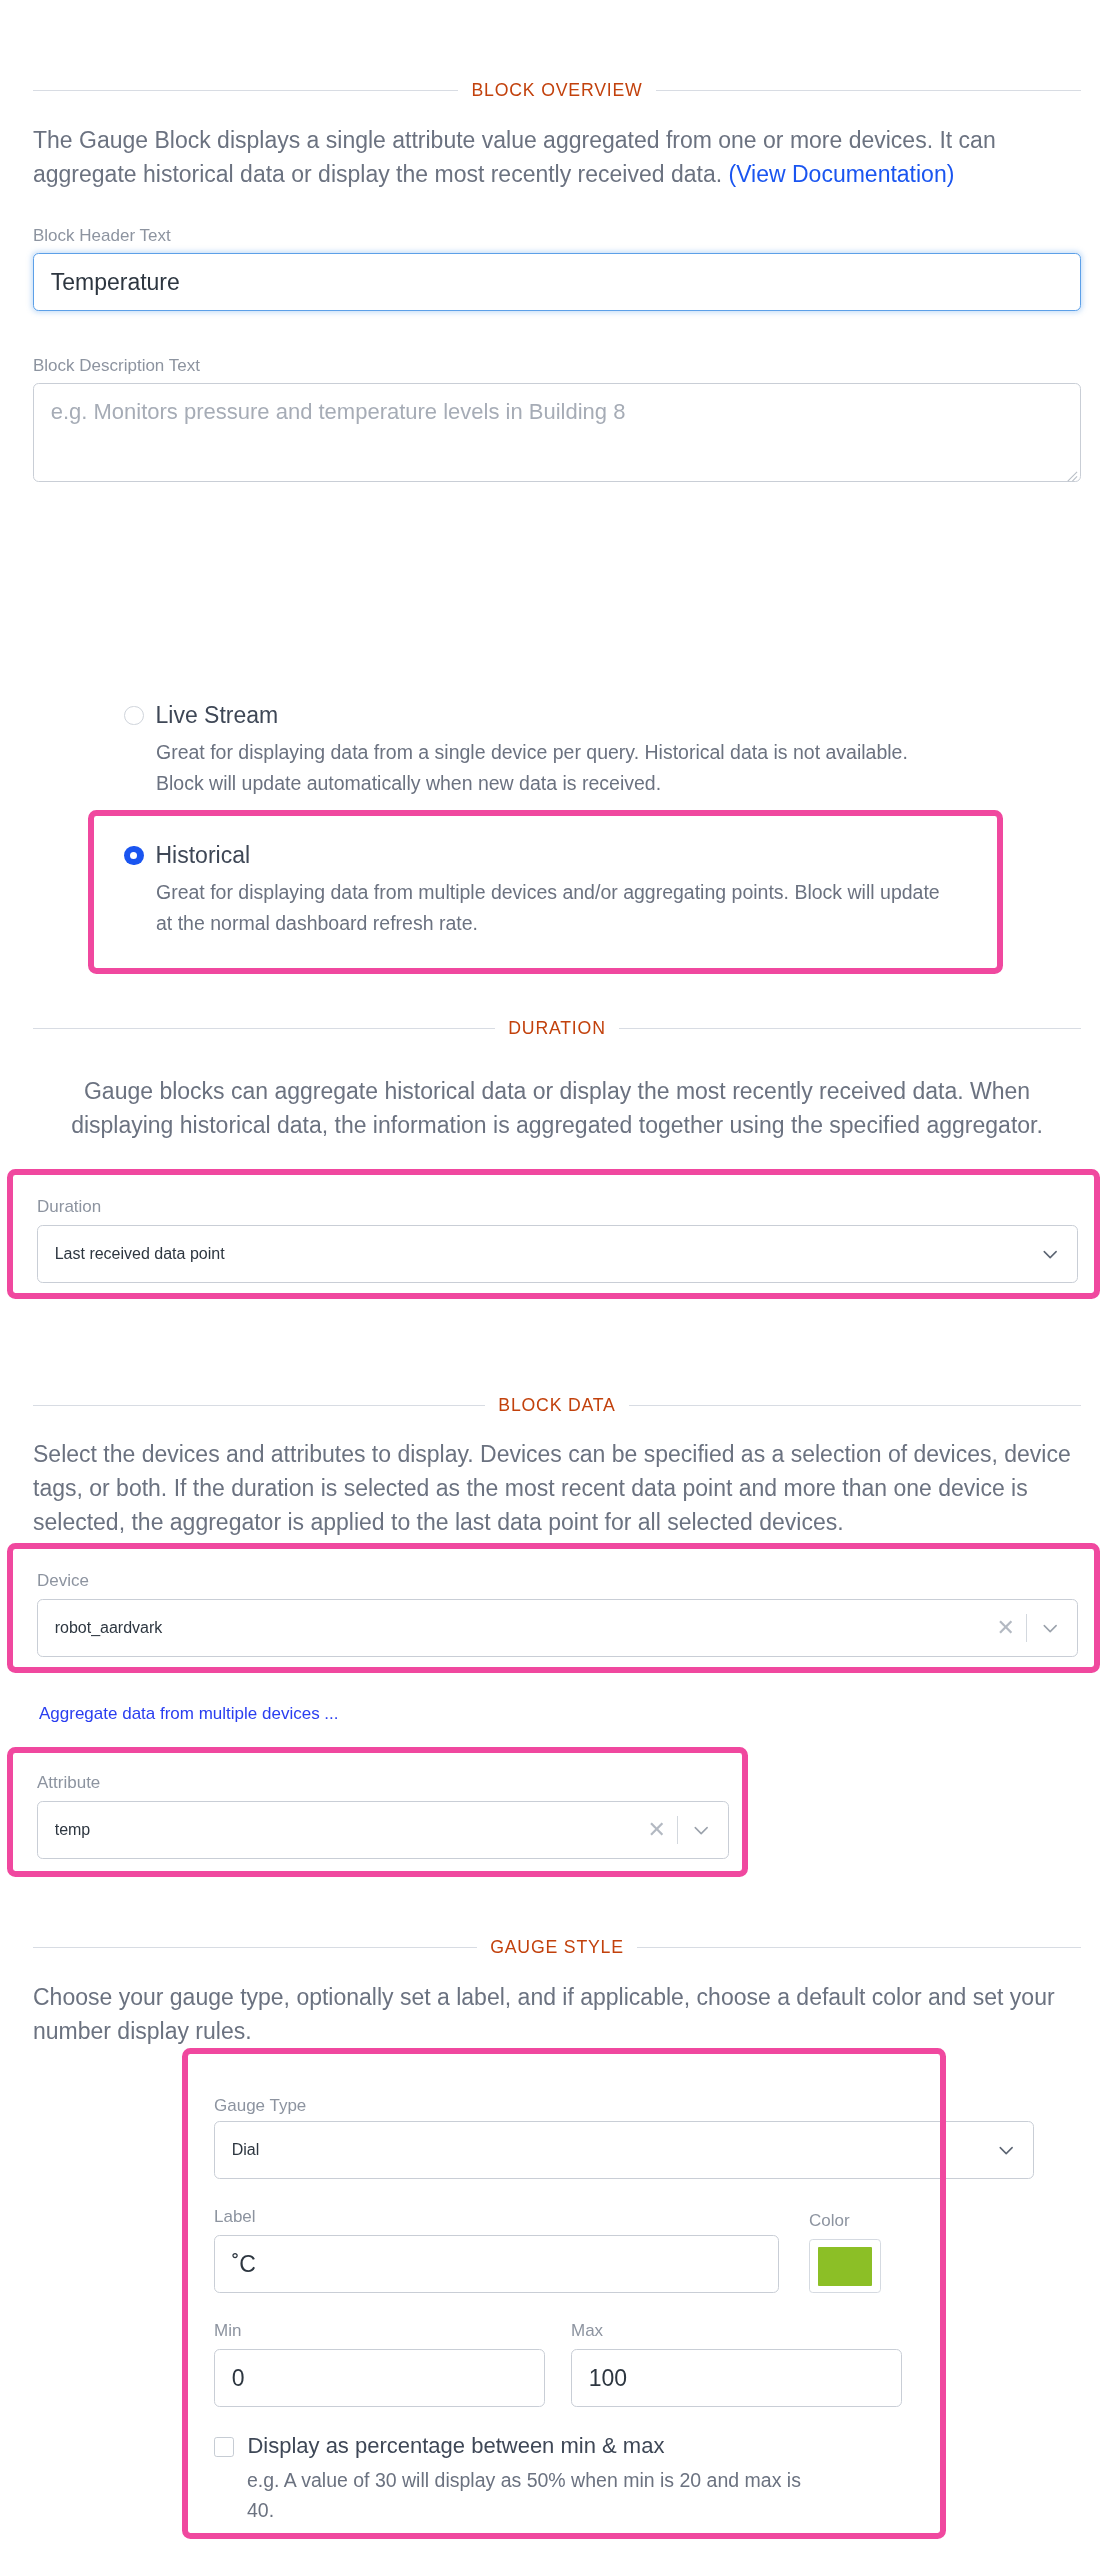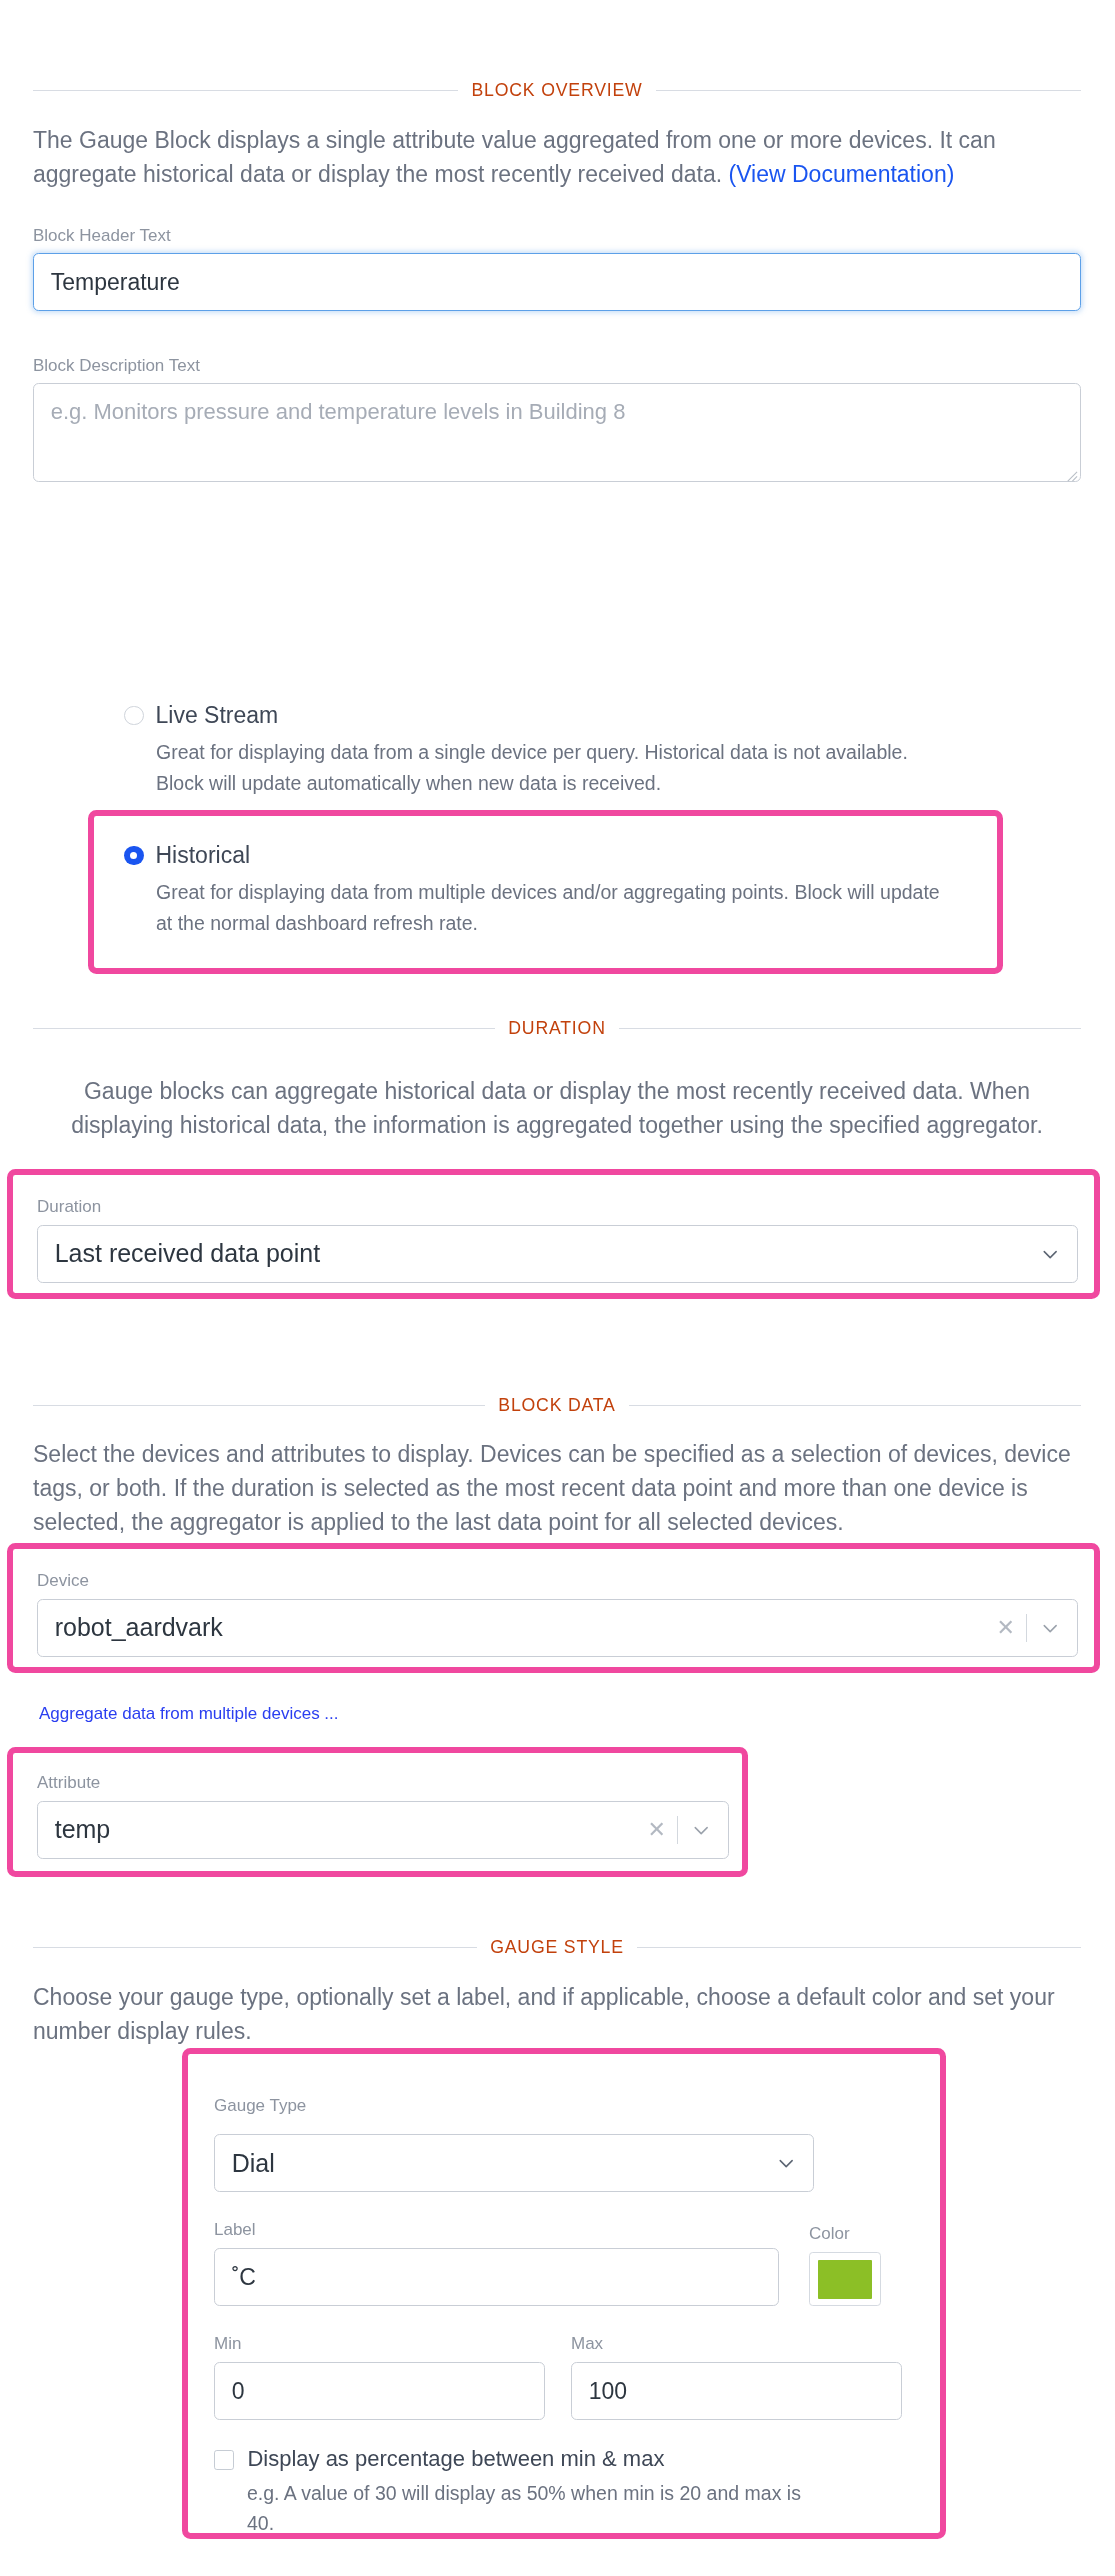--- a/index.html
+++ b/index.html
@@ -115,21 +115,21 @@
     width: 100%;
     height: 58px;
     border: 0.9px solid #c9ced6;
     border-radius: 5.6px;
     background: #fff;
     display: flex;
     align-items: center;
     padding: 0 16.7px;
   }
   .selbox .val {
-    font-size: 25px;
+    font-size: 16px;
     color: #2d3640;
     flex: 1 1 auto;
     white-space: nowrap;
     overflow: hidden;
   }
   .chev {
     flex: 0 0 auto;
     width: 20.4px; height: 20.4px;
     display: block;
   }
@@ -362,21 +362,21 @@
   </div>
 
   <div class="col" style="top:1980px;">
     <p class="para" style="margin:0;">Choose your gauge type, optionally set a label, and if applicable, choose a default color and set your number display rules.</p>
   </div>
 
   <div style="position:absolute; left:214px; top:2074px; width:688px;">
 
     <div style="margin-top:22px;">
       <div class="flabel">Gauge Type</div>
-      <div class="selbox" style="width:600px; margin-top:18px;">
+      <div class="selbox" style="width:820px; margin-top:5px;">
         <span class="val">Dial</span>
         <svg class="chev" viewBox="0 0 24 24">
           <path d="M5 9 L12 16 L19 9" stroke="#5b6472" stroke-width="1.8" fill="none" stroke-linecap="round" stroke-linejoin="round"></path>
         </svg>
       </div>
     </div>
 
     <div style="margin-top:28px; display:flex; align-items:flex-end; gap:0;">
       <div style="width:565px;">
         <div class="flabel">Label</div>

